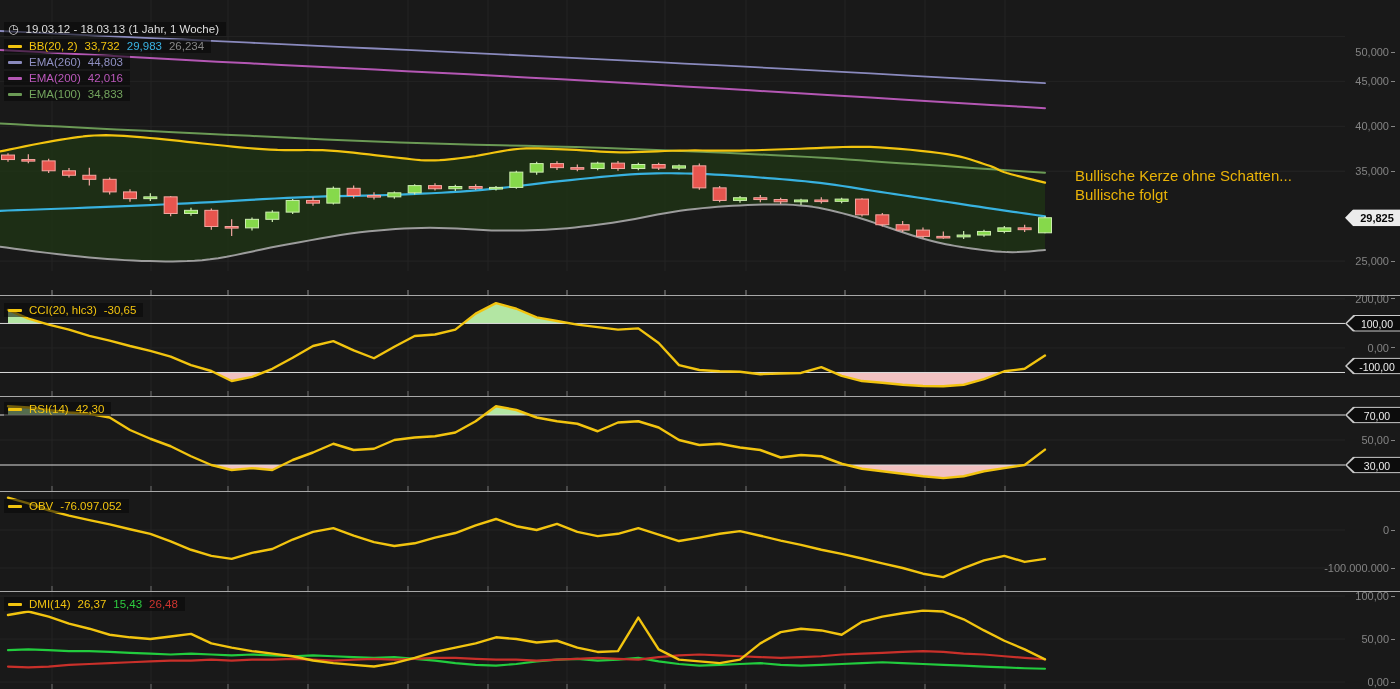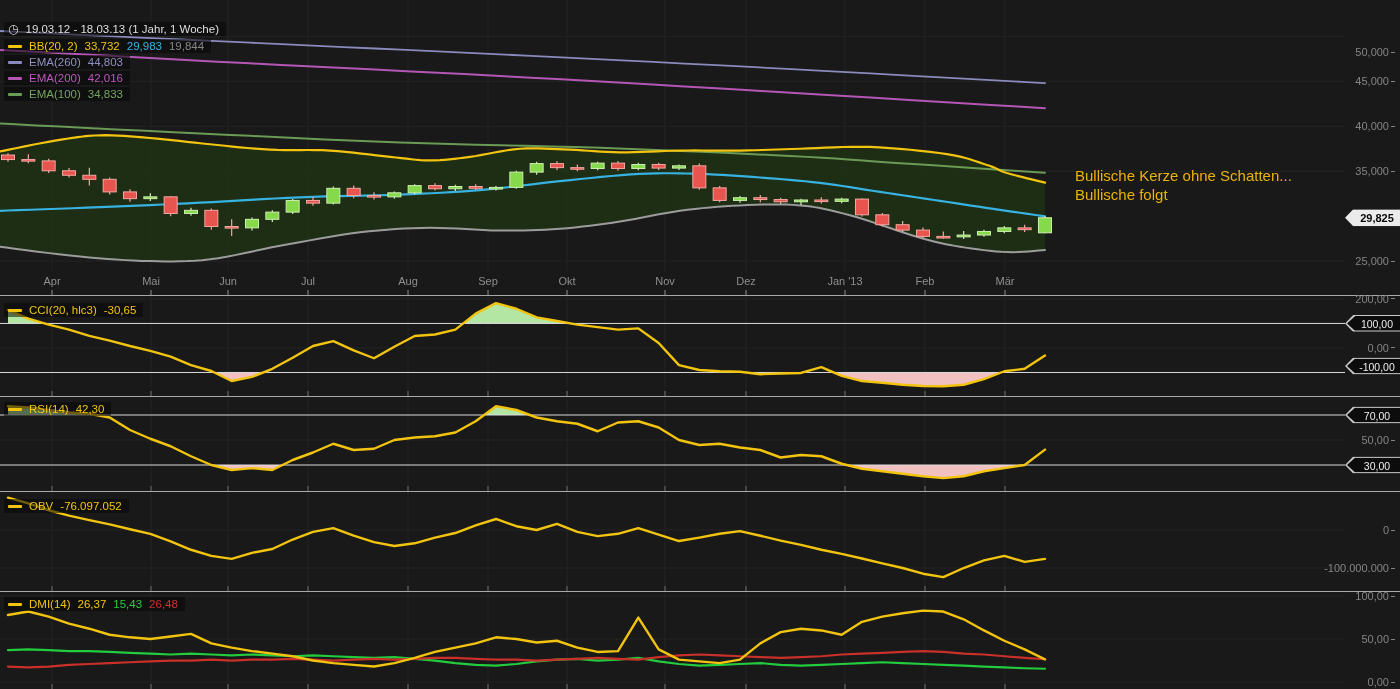--- a/index.html
+++ b/index.html
@@ -299,47 +299,33 @@
       <line x1="925" y1="486" x2="925" y2="491" stroke="#6f6f6f" stroke-width="1"></line>
       <line x1="925" y1="586" x2="925" y2="591" stroke="#6f6f6f" stroke-width="1"></line>
       <line x1="925" y1="684" x2="925" y2="689" stroke="#6f6f6f" stroke-width="1"></line>
       <line x1="1005" y1="290" x2="1005" y2="295" stroke="#8f8f8f" stroke-width="1"></line>
       <line x1="1005" y1="391" x2="1005" y2="396" stroke="#6f6f6f" stroke-width="1"></line>
       <line x1="1005" y1="486" x2="1005" y2="491" stroke="#6f6f6f" stroke-width="1"></line>
       <line x1="1005" y1="586" x2="1005" y2="591" stroke="#6f6f6f" stroke-width="1"></line>
       <line x1="1005" y1="684" x2="1005" y2="689" stroke="#6f6f6f" stroke-width="1"></line>
     </svg>
 
-  <div id="months">
-      <span class="month" style="left: 52px;">Apr</span>
-      <span class="month" style="left: 151px;">Mai</span>
-      <span class="month" style="left: 228px;">Jun</span>
-      <span class="month" style="left: 308px;">Jul</span>
-      <span class="month" style="left: 408px;">Aug</span>
-      <span class="month" style="left: 488px;">Sep</span>
-      <span class="month" style="left: 567px;">Okt</span>
-      <span class="month" style="left: 665px;">Nov</span>
-      <span class="month" style="left: 746px;">Dez</span>
-      <span class="month" style="left: 845px;">Jan '13</span>
-      <span class="month" style="left: 925px;">Feb</span>
-      <span class="month" style="left: 1005px;">Mär</span>
-    </div>
 
 
   <div class="lgrow" style="top:22px">
     <span class="clock">◷</span>
     <span class="t-white">19.03.12 - 18.03.13 (1 Jahr, 1 Woche)</span>
   </div>
 
   <div class="lgrow" style="top:39px">
     <span class="dash" style="background:#f2c40f"></span>
     <span class="t-yellow">BB(20, 2)</span>
     <span class="t-yellow">33,732</span>
     <span class="t-cyan">29,983</span>
-    <span class="t-dim">19,844</span>
+    <span class="t-dim">26,234</span>
   </div>
 
   <div class="lgrow" style="top:55px">
     <span class="dash" style="background:#8a8abd"></span>
     <span class="t-purple">EMA(260)</span>
     <span class="t-purple">44,803</span>
   </div>
 
   <div class="lgrow" style="top:71px">
     <span class="dash" style="background:#b457b4"></span>

